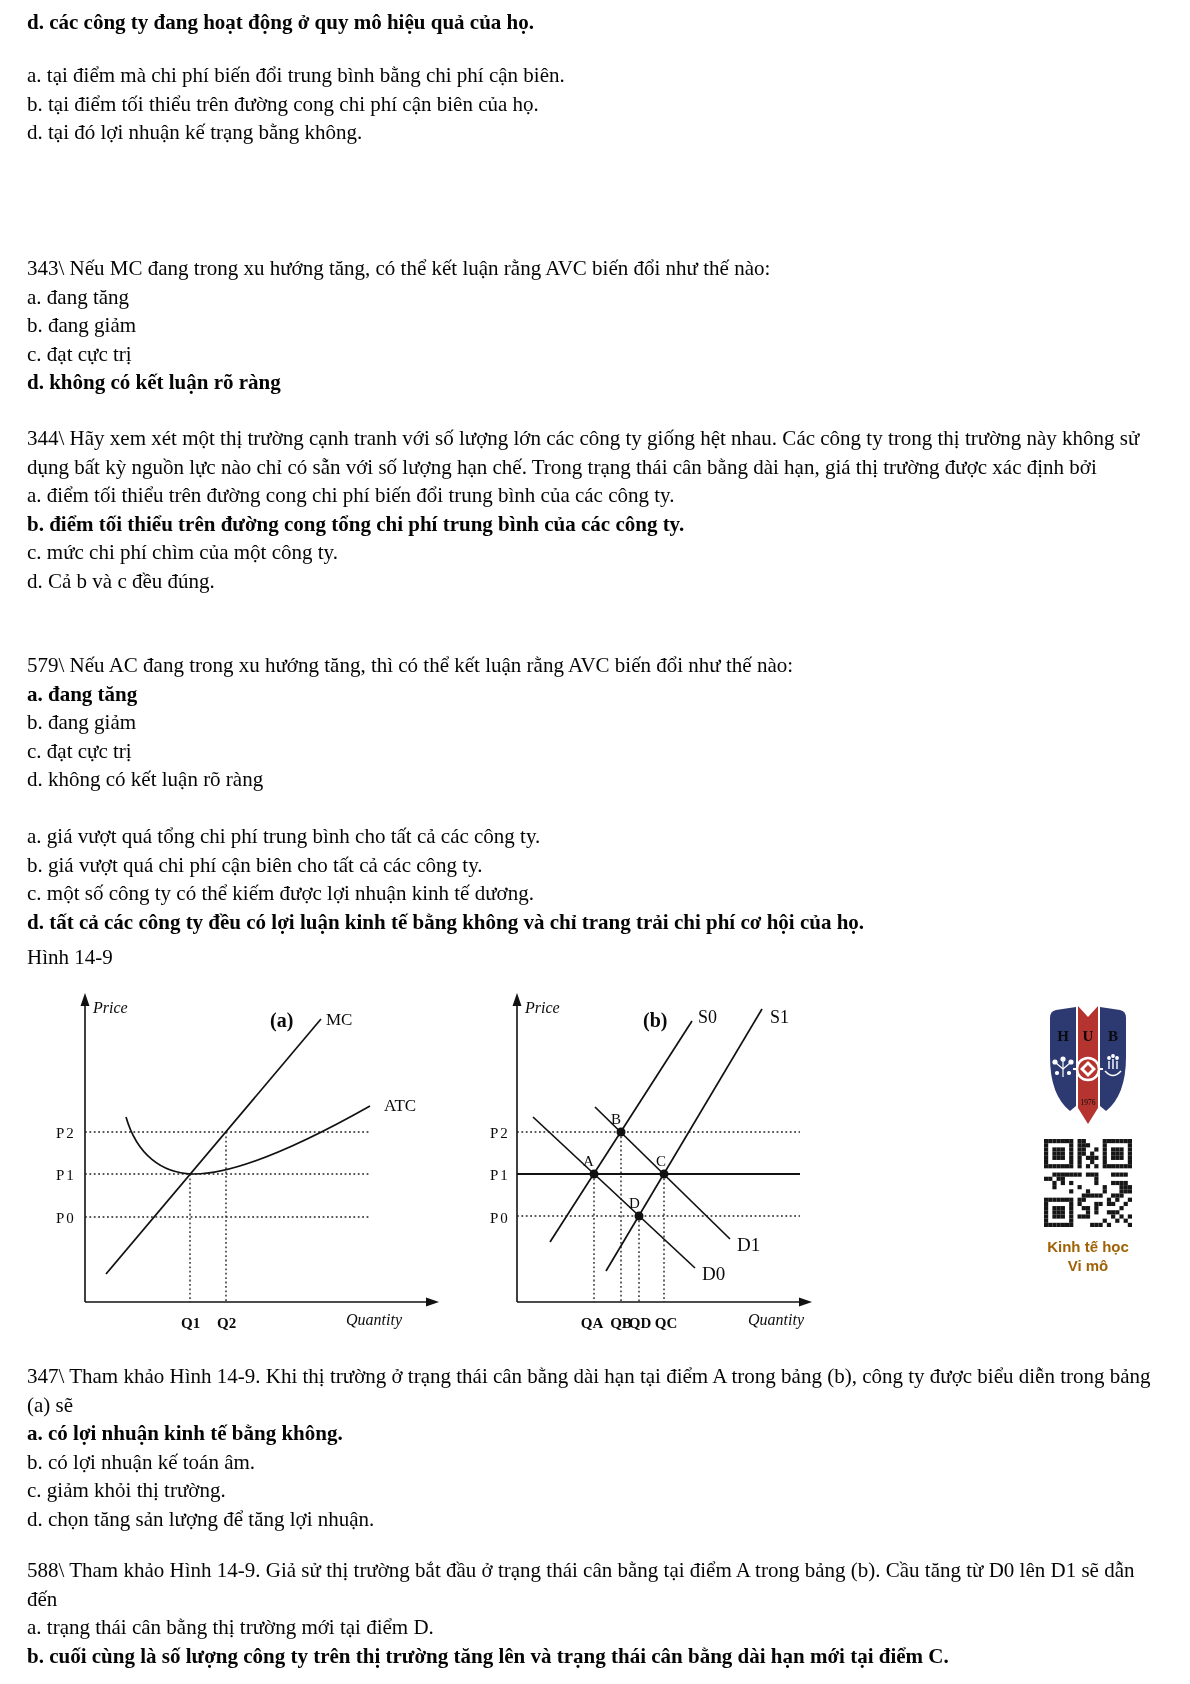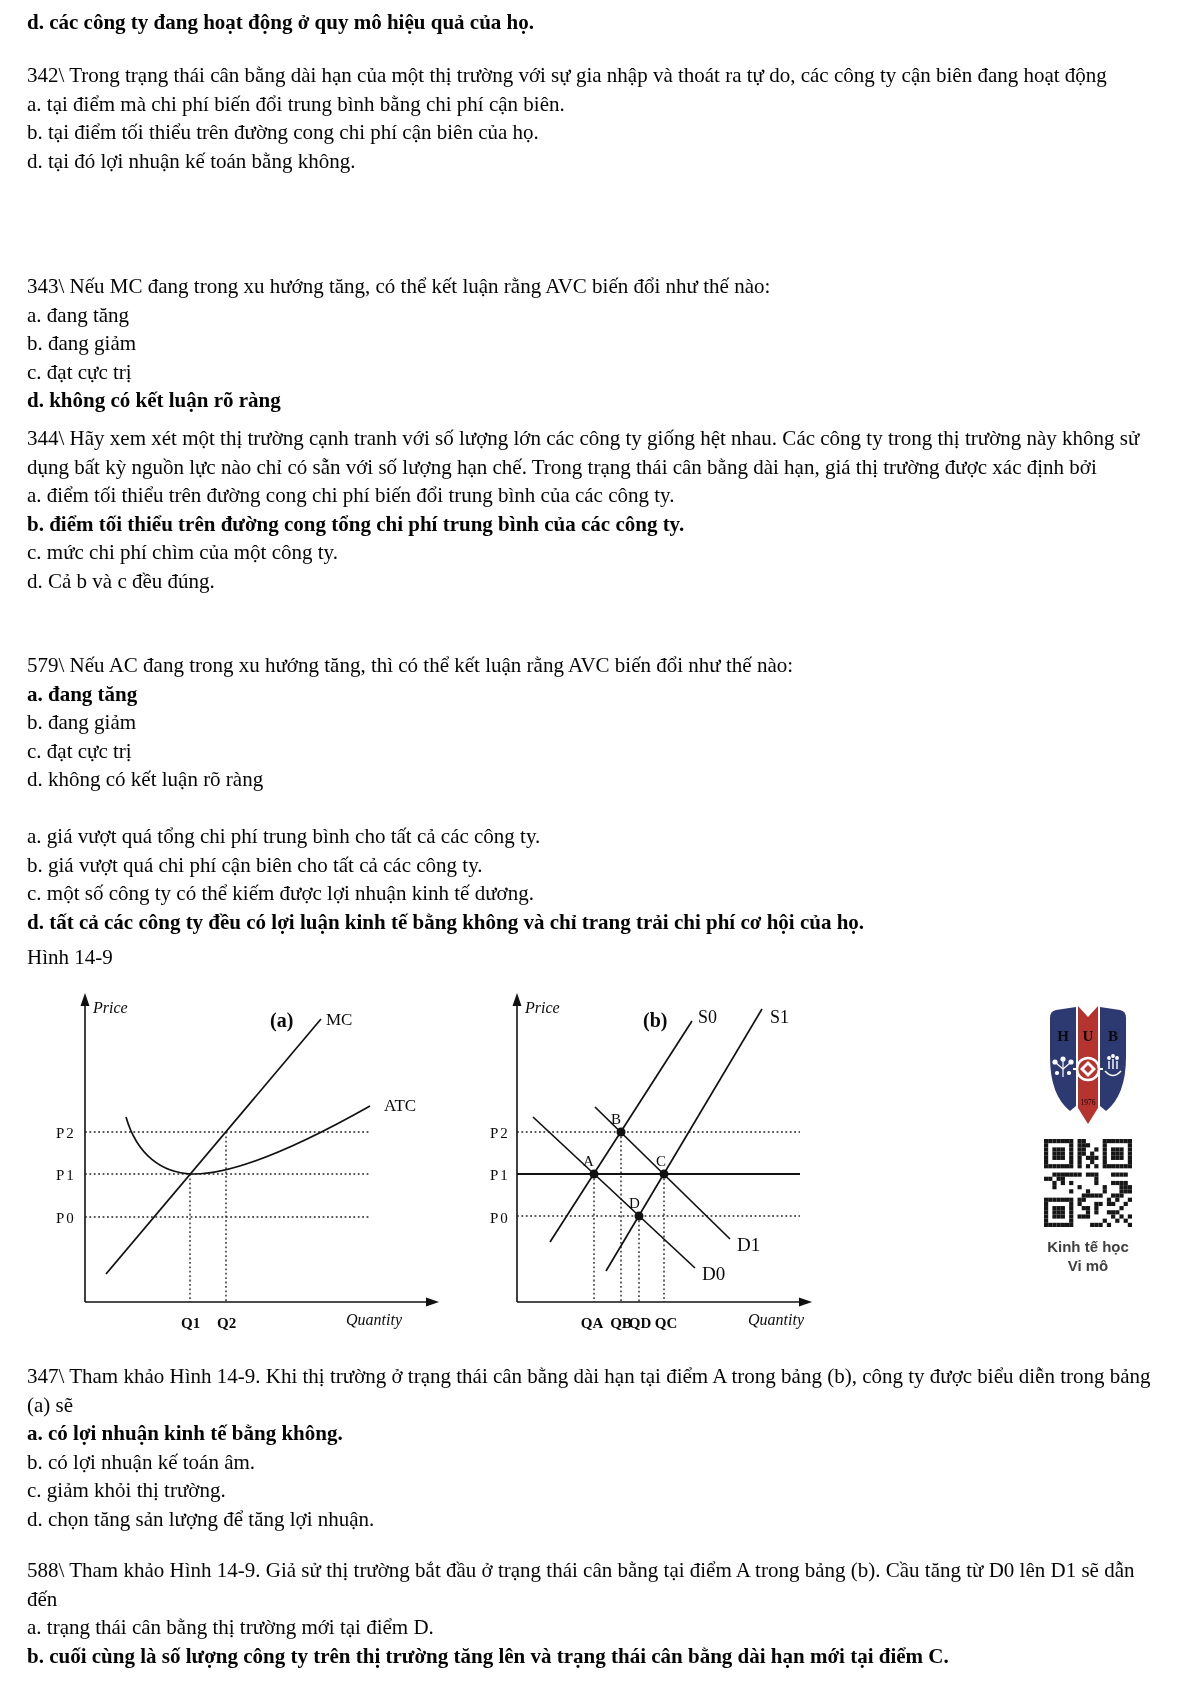--- a/index.html
+++ b/index.html
@@ -7,39 +7,38 @@
         font-family:"Liberation Serif",serif;color:#050505;}
   .q{position:absolute;left:27px;width:1136px;font-size:21px;line-height:28.5px;}
   .line{white-space:normal;}
   .bold{font-weight:bold;}
   .fig-title{position:absolute;left:27px;width:1136px;text-align:left;font-size:21px;
              font-weight:normal;}
   svg text{font-family:"Liberation Serif",serif;fill:#0a0a0a;}
   .sidebar{position:absolute;left:1040px;top:1005px;width:96px;display:flex;
            flex-direction:column;align-items:center;}
   .caption{margin-top:10px;text-align:center;font-family:"Liberation Sans",sans-serif;
-           font-weight:bold;font-size:15px;line-height:19px;color:#404040;}
+           font-weight:bold;font-size:15px;line-height:19px;color:#a16207;}
 </style>
 </head>
 <body>
 
 <div id="page">
 
   <div class="q" style="top:8px">
     <div class="line bold">d. các công ty đang hoạt động ở quy mô hiệu quả của họ.</div>
   </div>
 
   <div class="q" style="top:61px">
-    <div class="line">342\ Trong trạng thái cân bằng dài hạn của một thị trường với sự gia nhập và thoát ra tự do, các công ty cận biên đang hoạt động</div>
     <div class="line">a. tại điểm mà chi phí biến đổi trung bình bằng chi phí cận biên.</div>
     <div class="line">b. tại điểm tối thiểu trên đường cong chi phí cận biên của họ.</div>
-    <div class="line">d. tại đó lợi nhuận kế toán bằng không.</div>
-  </div>
-
-  <div class="q" style="top:272px">
+    <div class="line">d. tại đó lợi nhuận kế trạng bằng không.</div>
+  </div>
+
+  <div class="q" style="top:254px">
     <div class="line">343\ Nếu MC đang trong xu hướng tăng, có thể kết luận rằng AVC biến đổi như thế nào:</div>
     <div class="line">a. đang tăng</div>
     <div class="line">b. đang giảm</div>
     <div class="line">c. đạt cực trị</div>
     <div class="line bold">d. không có kết luận rõ ràng</div>
   </div>
 
   <div class="q" style="top:424px">
     <div class="line">344\ Hãy xem xét một thị trường cạnh tranh với số lượng lớn các công ty giống hệt nhau. Các công ty trong thị trường này không sử dụng bất kỳ nguồn lực nào chỉ có sẵn với số lượng hạn chế. Trong trạng thái cân bằng dài hạn, giá thị trường được xác định bởi</div>
     <div class="line">a. điểm tối thiểu trên đường cong chi phí biến đổi trung bình của các công ty.</div>

